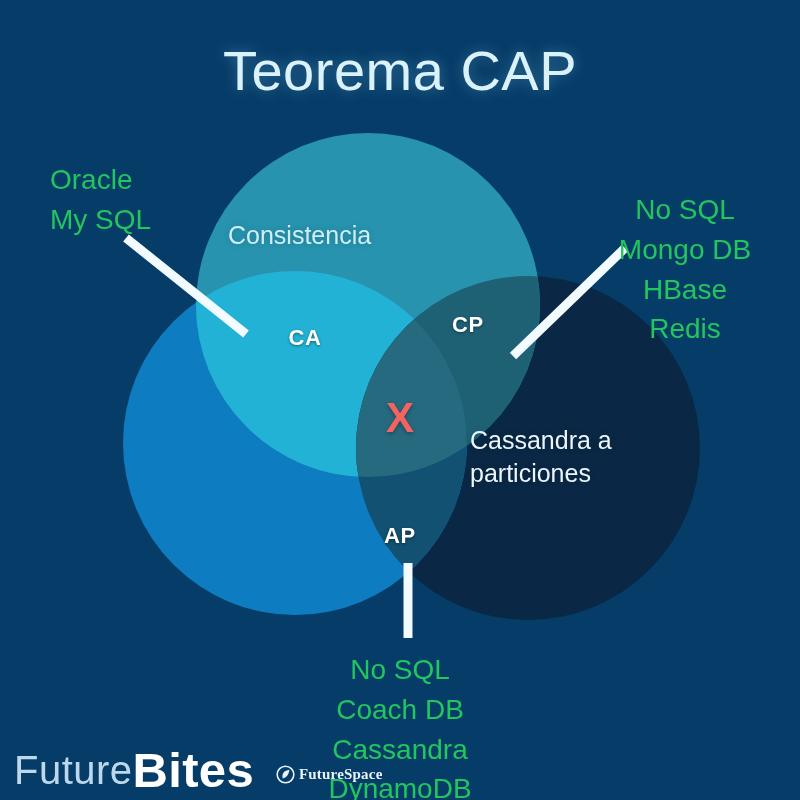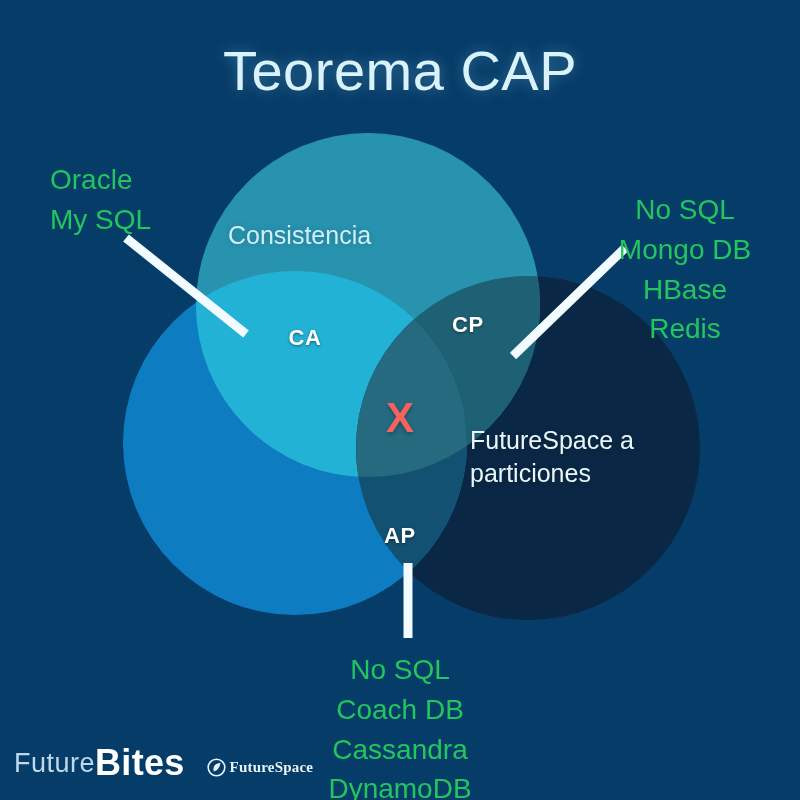--- a/index.html
+++ b/index.html
@@ -77,24 +77,24 @@
   #callout-left{left:50px;top:160px;width:200px;text-align:left;}
   #callout-right{left:595px;top:190px;width:180px;text-align:center;}
   #callout-bottom{left:300px;top:650px;width:200px;text-align:center;}
 
   
   .footer{
     position:absolute;left:14px;top:742px;
     display:flex;align-items:center;
   }
   .logo-future{
-    font-size:27px;font-weight:300;color:#bcd8ea;letter-spacing:.5px;
+    font-size:40px;font-weight:300;color:#bcd8ea;letter-spacing:.5px;
   }
   .logo-bites{
-    font-size:36px;font-weight:bold;color:#ffffff;letter-spacing:.3px;
+    font-size:49px;font-weight:bold;color:#ffffff;letter-spacing:.3px;
   }
   .sub-logo{
     display:flex;align-items:center;margin-left:22px;margin-top:9px;
   }
   .sub-logo-mark{
     width:19px;height:19px;margin-right:4px;
   }
   .sub-logo-text{
     font-family:"Liberation Serif", serif;
     font-size:15px;font-weight:bold;color:#e8f3fa;letter-spacing:.2px;
@@ -139,21 +139,21 @@
         <circle cx="528" cy="448" r="172" fill="#276b80" fill-opacity="0.98"></circle>
       </g>
     </g>
 
     <line x1="126" y1="238" x2="246" y2="334" stroke="#f2fbff" stroke-width="9" stroke-linecap="butt"></line>
     <line x1="625" y1="248" x2="513" y2="356" stroke="#f2fbff" stroke-width="9" stroke-linecap="butt"></line>
     <line x1="408" y1="563" x2="408" y2="638" stroke="#f2fbff" stroke-width="9" stroke-linecap="butt"></line>
   </svg>
 
   <div class="venn-label" id="lbl-consistencia">Consistencia</div>
-  <div class="venn-label" id="lbl-tolerancia">FutureSpace a
+  <div class="venn-label" id="lbl-tolerancia">Cassandra a
 particiones</div>
 
   <div class="code" id="code-ca">CA</div>
   <div class="code" id="code-cp">CP</div>
   <div class="code" id="code-ap">AP</div>
 
   <div id="center-x">X</div>
 
   <div class="callout" id="callout-left">Oracle
 My SQL</div>

